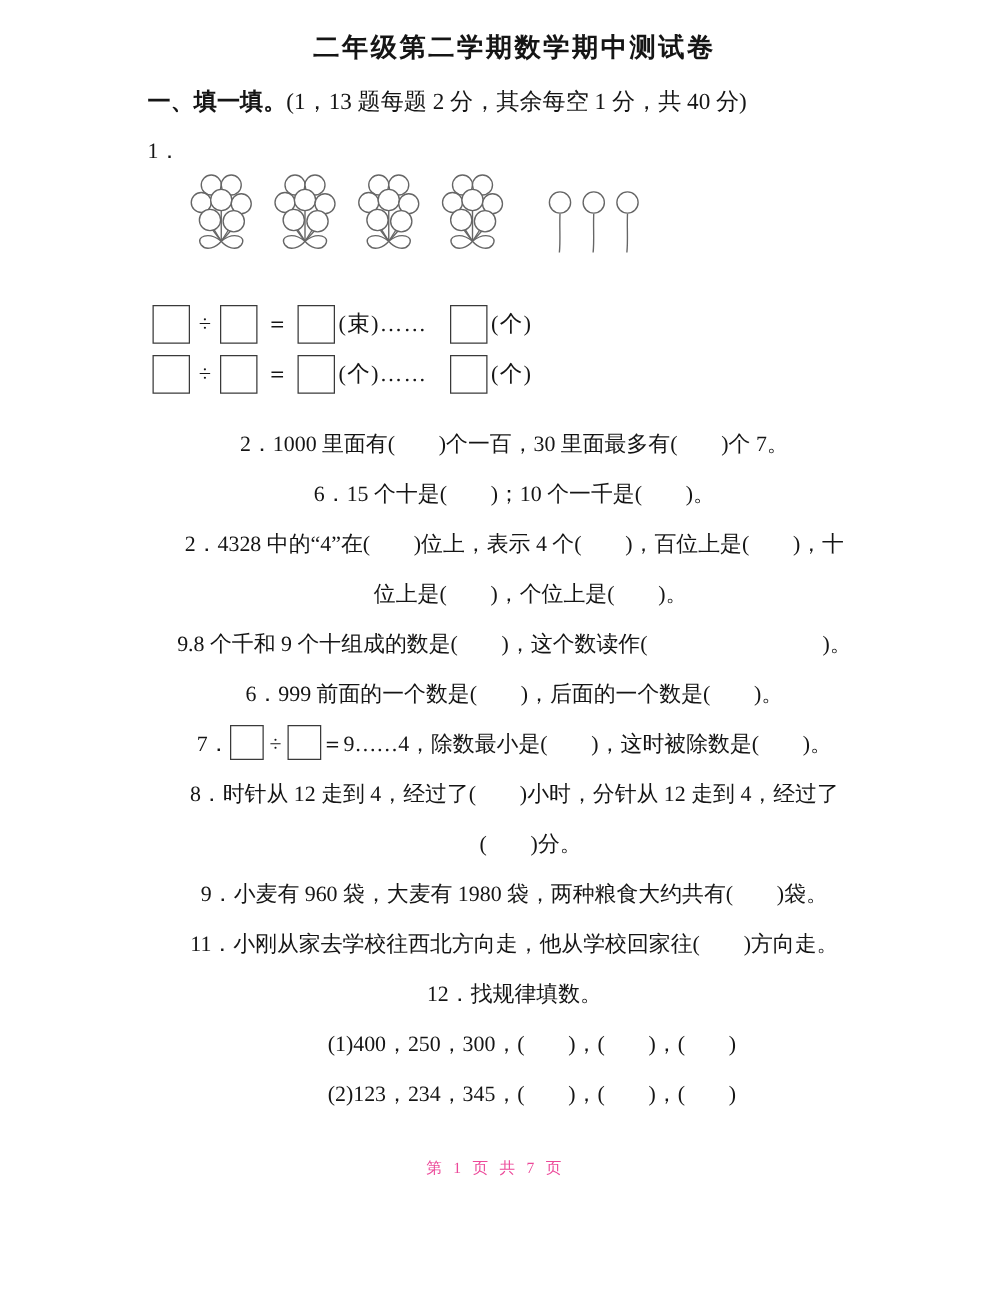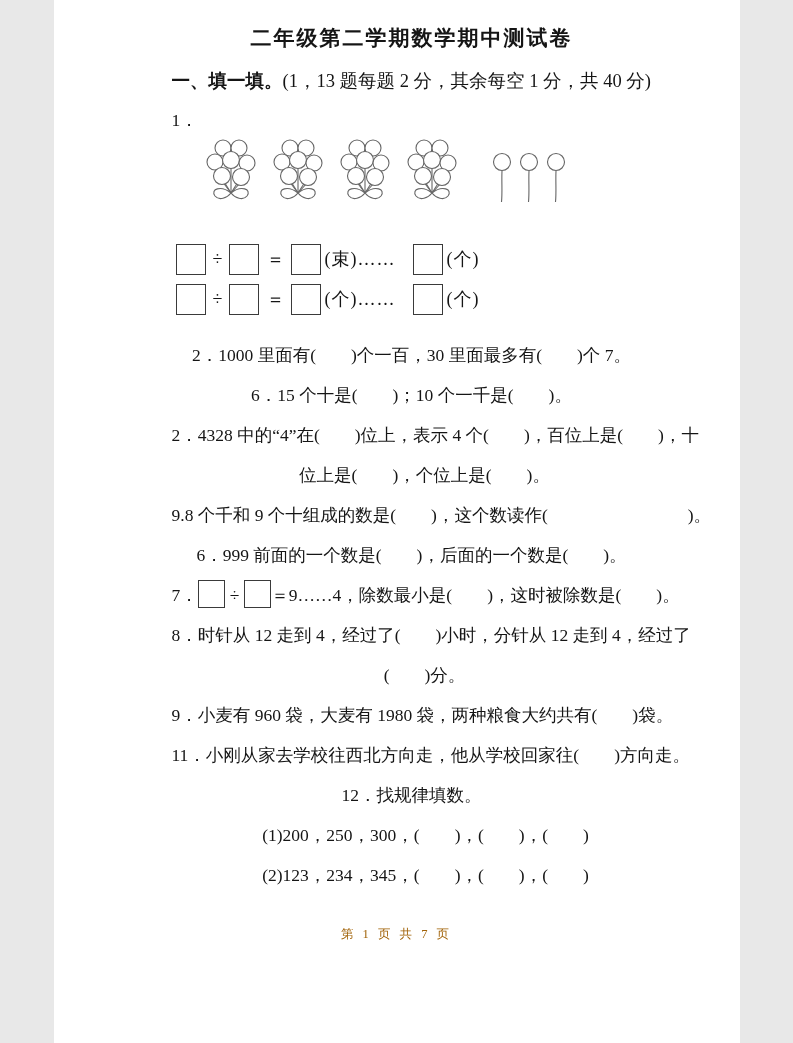--- a/index.html
+++ b/index.html
@@ -1,18 +1,18 @@
 <!DOCTYPE html>
 <html><head>
 <meta charset="utf-8">
 <style>
   html,body{margin:0;padding:0;background:#e8e8e8;}
   .page{
     position:relative;
-    width:686px;height:1043px;
+    width:793px;height:1043px;
     margin:0 auto;
     background:#ffffff;
     font-family:"Liberation Serif","DejaVu Serif",serif;
     color:#151515;
     overflow:hidden;
   }
   .content{padding:20px 88px 0 118px;}
   .title{
     text-align:center;
     font-size:21px;
@@ -70,21 +70,21 @@
     box-sizing:border-box;
     vertical-align:-7px;
   }
   .q7-line .op{margin:0 5px;}
   .footer{
     position:absolute;
     top:926px;left:0;right:0;
     text-align:center;
     font-size:12.5px;
     letter-spacing:3px;
-    color:#a16207;
+    color:#ec4899;
   }
 </style>
 </head>
 <body>
 
 <div class="page">
   <div class="content">
 
     <h1 class="title">二年级第二学期数学期中测试卷</h1>
 
@@ -240,21 +240,21 @@
           <p class="q-line indent">(　　)分。</p>
         </div>
         <div class="question">
           <p class="q-line">9．小麦有 960 袋，大麦有 1980 袋，两种粮食大约共有(　　)袋。</p>
         </div>
         <div class="question">
           <p class="q-line">11．小刚从家去学校往西北方向走，他从学校回家往(　　)方向走。</p>
         </div>
         <div class="question">
           <p class="q-line">12．找规律填数。</p>
-          <p class="q-line subitem">(1)200，250，300，(　　)，(　　)，(　　)</p>
+          <p class="q-line subitem">(1)400，250，300，(　　)，(　　)，(　　)</p>
           <p class="q-line subitem">(2)123，234，345，(　　)，(　　)，(　　)</p>
         </div>
       </div>
 
   </div>
 
   <div class="footer">第 1 页 共 7 页</div>
 </div>
 
 </body></html>

